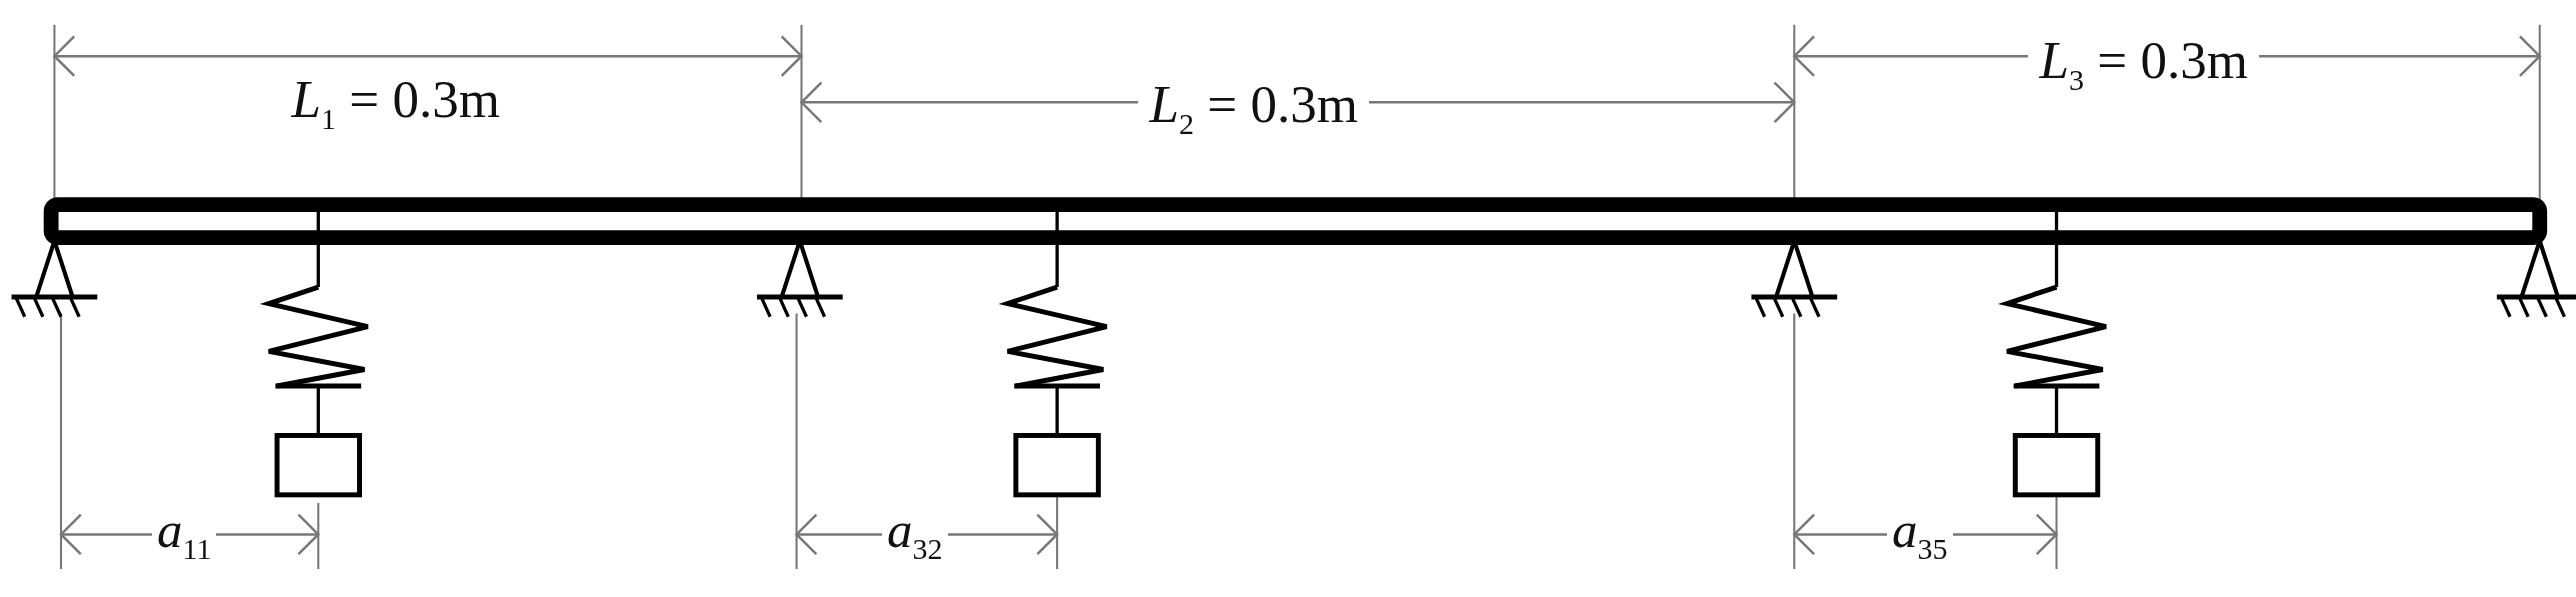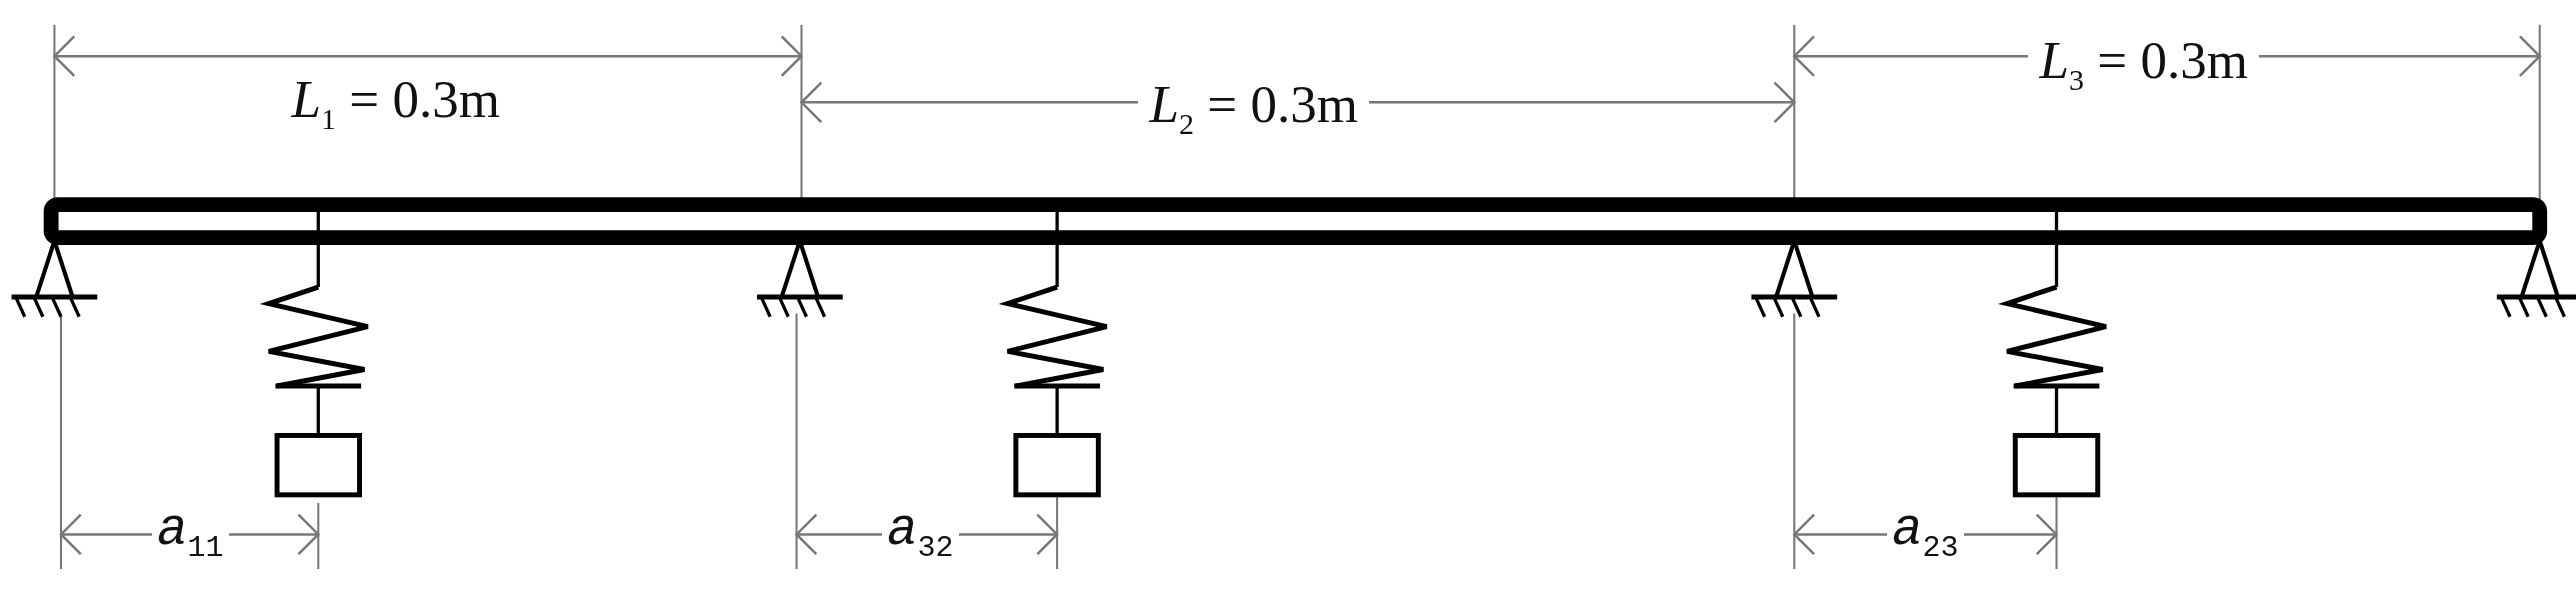--- a/index.html
+++ b/index.html
@@ -1,20 +1,20 @@
 <!DOCTYPE html>
 <html style="font-size:13px"><head>
 <meta charset="utf-8">
 <style>
   html, body { margin: 0; padding: 0; background: #ffffff; }
   body { width: 2576px; height: 598px; overflow: hidden; position: relative; }
   svg { position: absolute; left: 0; top: 0; }
   .dim-label { position: absolute; font-family: "Liberation Serif", serif; color: #111; white-space: nowrap; background: #fff; padding: 0 11.5px; line-height: 1; }
   .big { font-size: 53px; }
-  .small { font-size: 51px; font-family: Liberation Mono, monospace; }
+  .small { font-size: 51px; }
   .italic { font-style: italic; }
   sub { font-size: 30px; vertical-align: -11.5px; font-style: normal; }
 </style>
 </head>
 <body>
 
 <svg width="2576" height="598" viewBox="0 0 3124 725" xmlns="http://www.w3.org/2000/svg">
   <defs>
     <g id="support">
       <line x1="0" y1="0" x2="-22" y2="68" stroke="#000" stroke-width="5"></line>
@@ -118,15 +118,15 @@
   <span>0.3m</span>
 </div>
 
 <div class="dim-label small" style="left:152px; top:505px; padding:0 5px;">
   <span class="italic">a</span><sub>11</sub>
 </div>
 <div class="dim-label small" style="left:882px; top:505px; padding:0 5px;">
   <span class="italic">a</span><sub>32</sub>
 </div>
 <div class="dim-label small" style="left:1887px; top:505px; padding:0 5px;">
-  <span class="italic">a</span><sub>23</sub>
+  <span class="italic">a</span><sub>35</sub>
 </div>
 
 
 </body></html>

